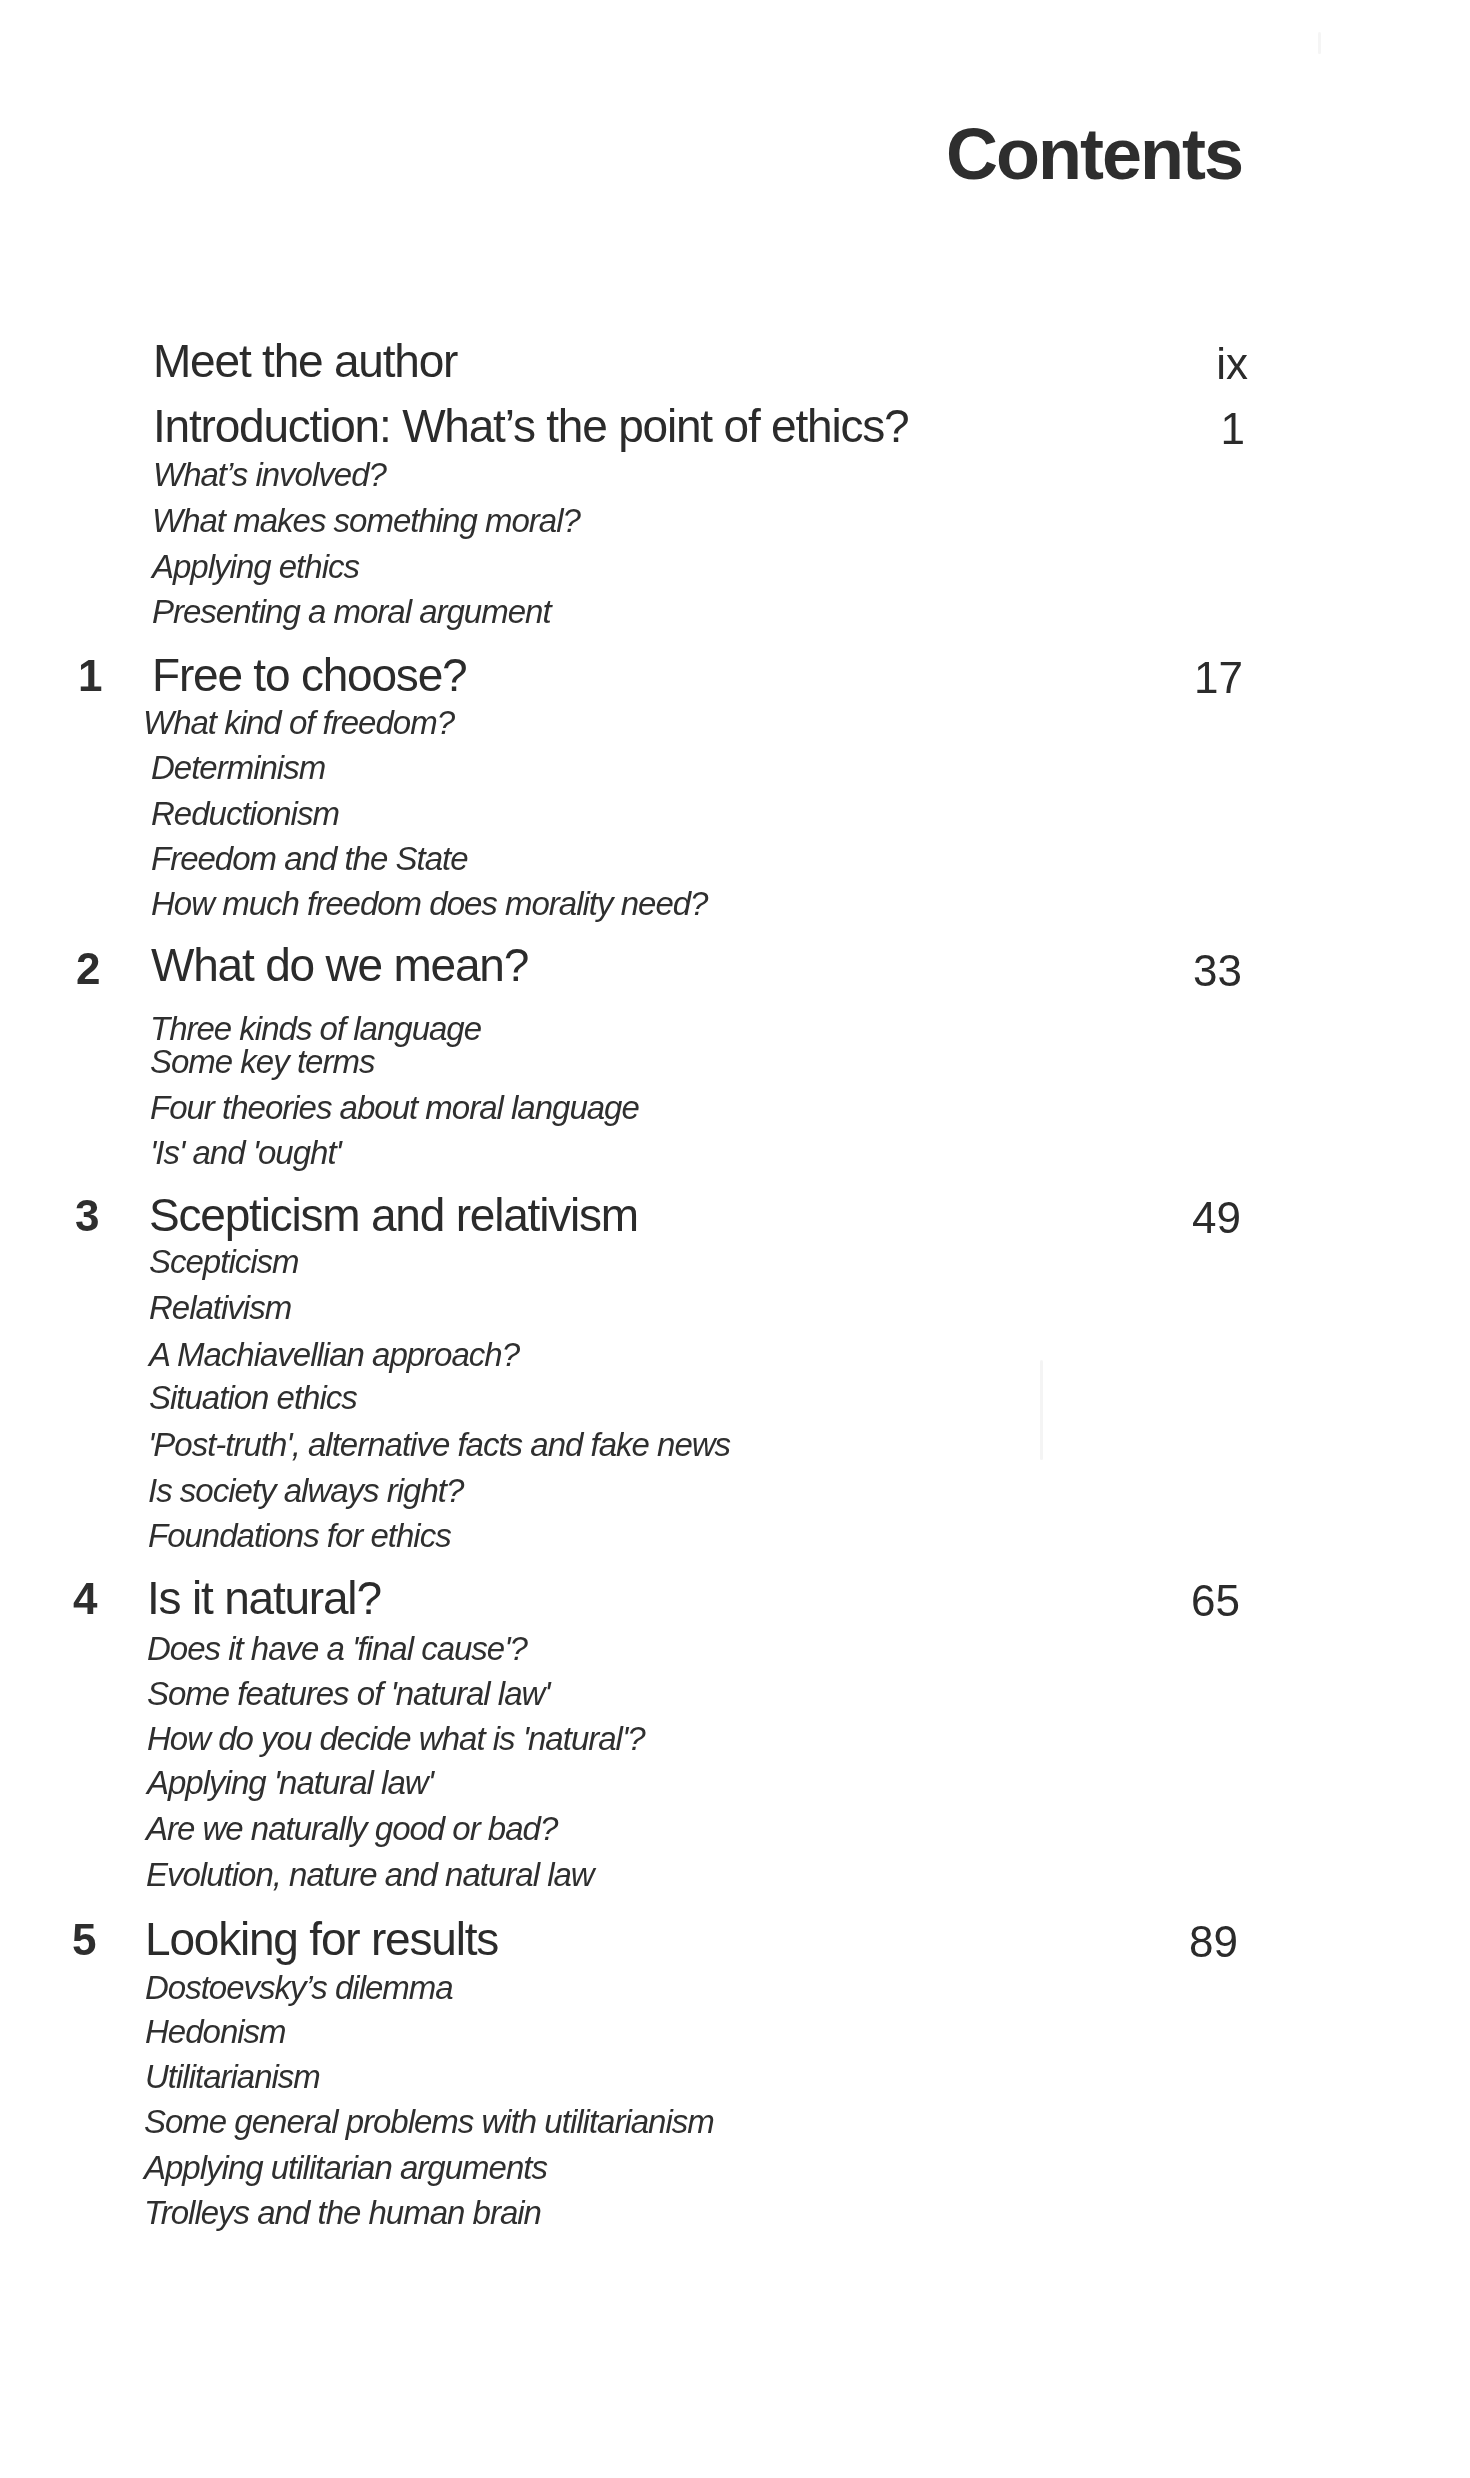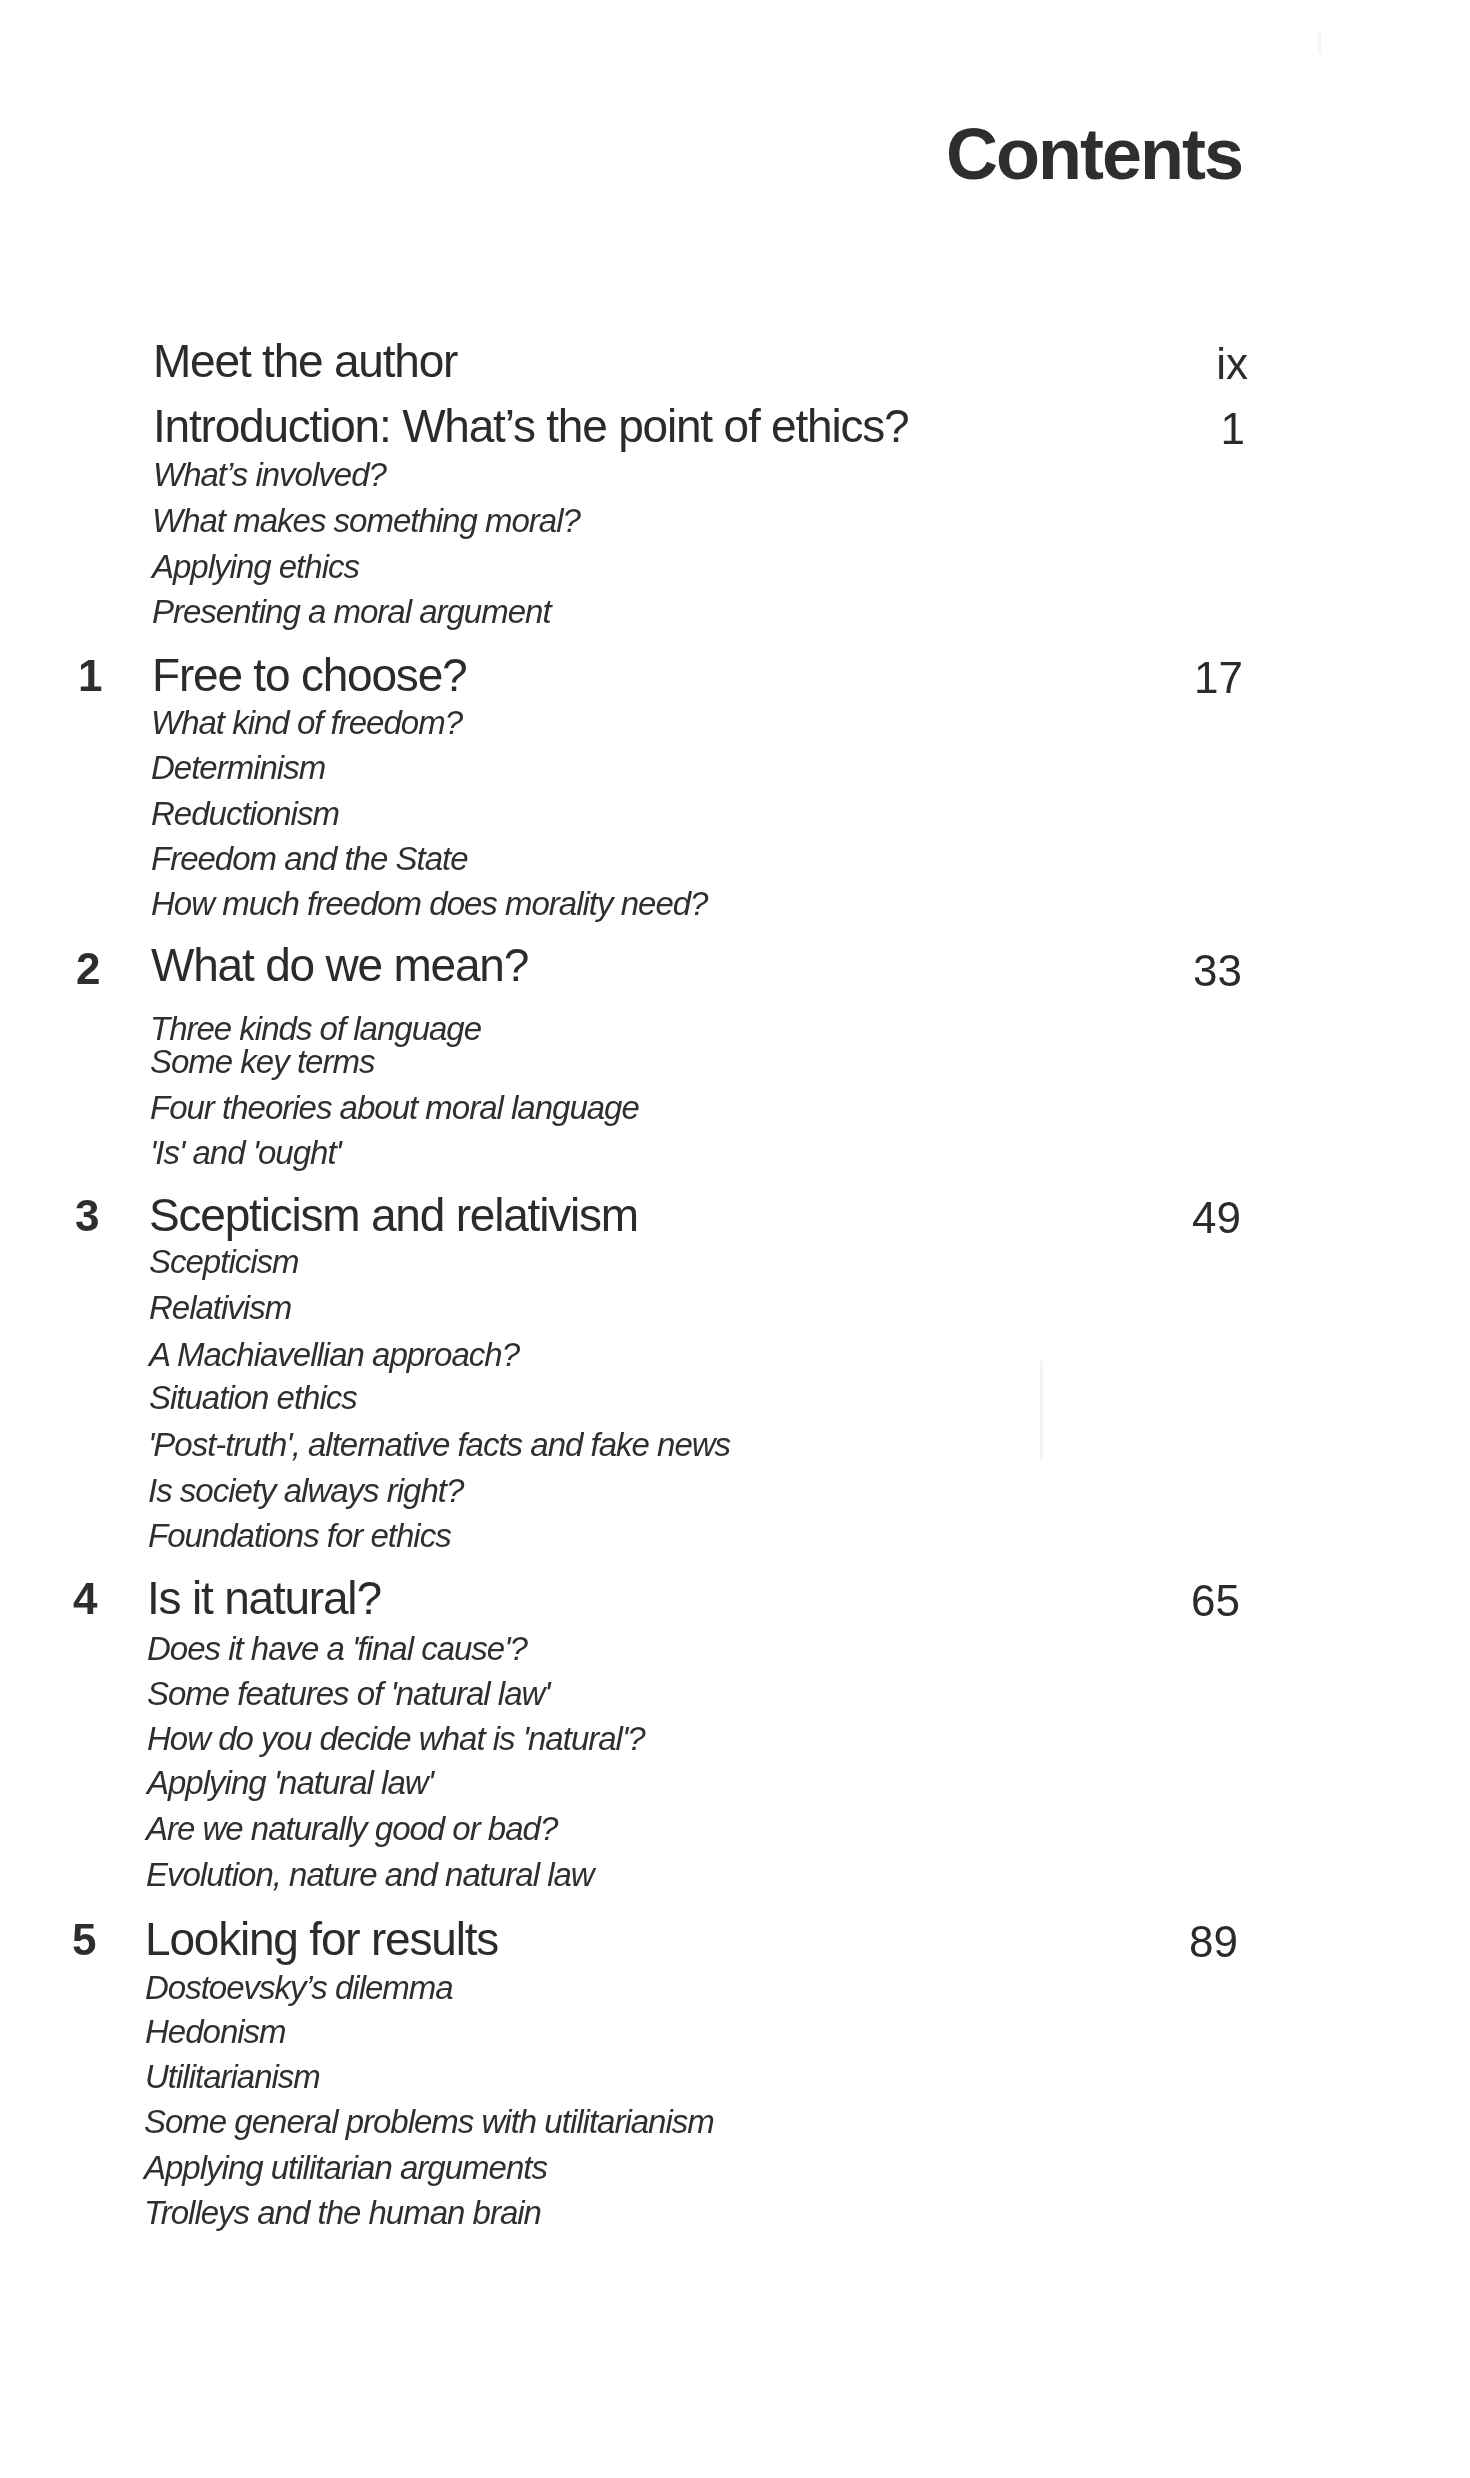--- a/index.html
+++ b/index.html
@@ -95,21 +95,21 @@
     <span class="section" style="left:153px; top:458px;">What’s involved?</span>
     <span class="section" style="left:152px; top:504px;">What makes something moral?</span>
     <span class="section" style="left:152px; top:550px;">Applying ethics</span>
     <span class="section" style="left:152px; top:595px;">Presenting a moral argument</span>
   </div>
 
   <div class="toc-entry">
     <span class="chap-num" style="left:78px; top:654px;">1</span>
     <span class="chap-title" style="left:152px; top:652px;">Free to choose?</span>
     <span class="chap-page" style="right:227px; top:656px;">17</span>
-    <span class="section" style="left:151px; top:706px;text-align:right;">What kind of freedom?</span>
+    <span class="section" style="left:143px; top:706px;text-align:right;">What kind of freedom?</span>
     <span class="section" style="left:151px; top:751px;">Determinism</span>
     <span class="section" style="left:151px; top:797px;">Reductionism</span>
     <span class="section" style="left:151px; top:842px;">Freedom and the State</span>
     <span class="section" style="left:151px; top:887px;">How much freedom does morality need?</span>
   </div>
 
   <div class="toc-entry">
     <span class="chap-num" style="left:76px; top:947px;">2</span>
     <span class="chap-title" style="left:151px; top:942px;">What do we mean?</span>
     <span class="chap-page" style="right:228px; top:949px;">33</span>

